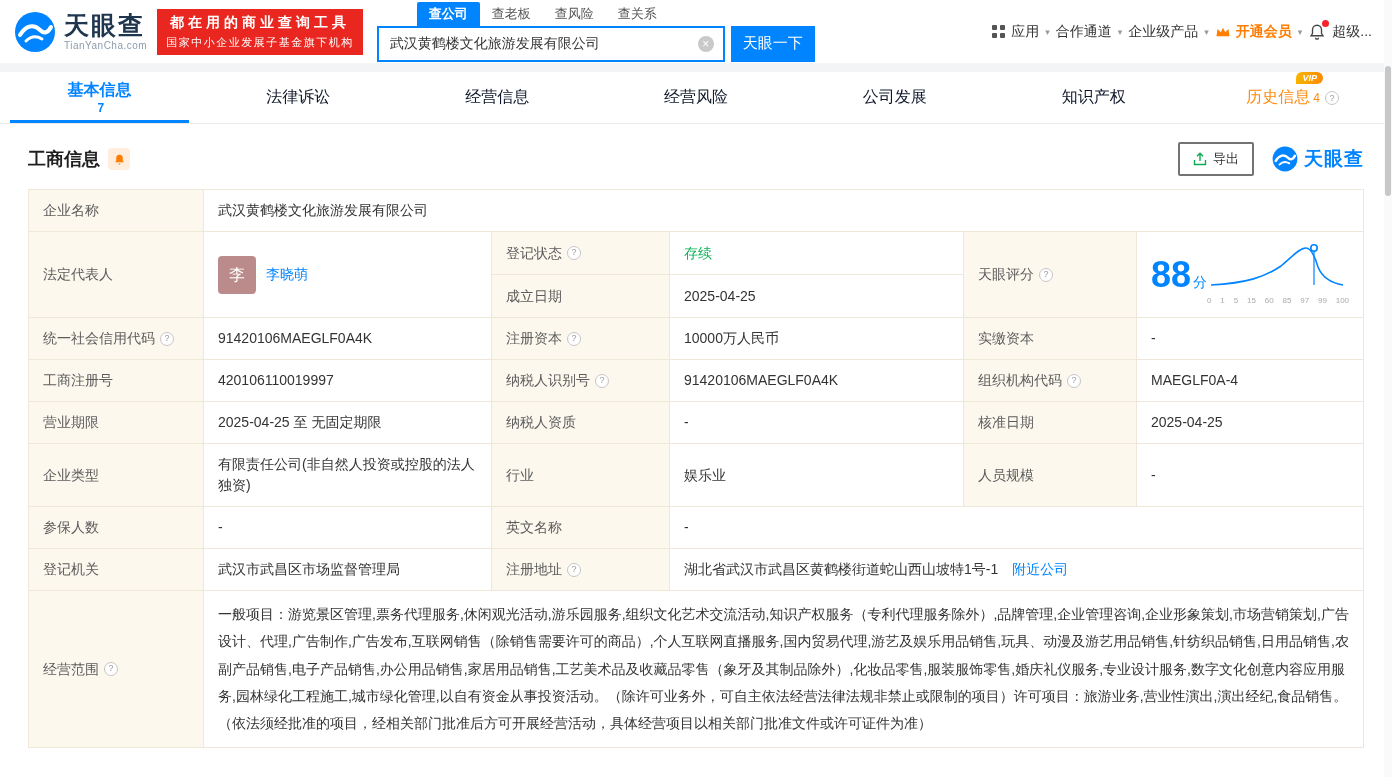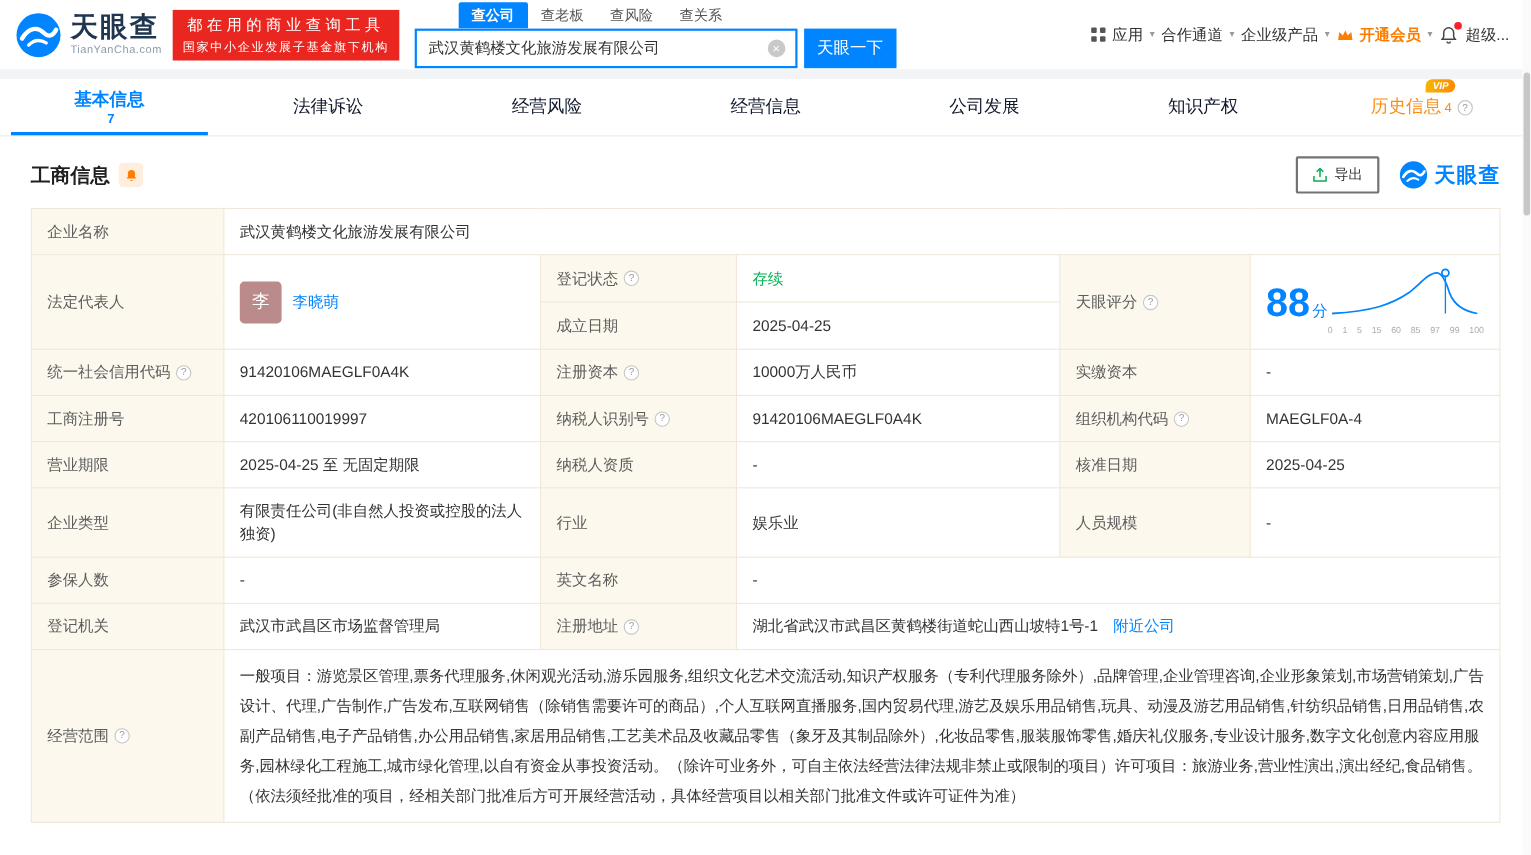--- a/index.html
+++ b/index.html
@@ -6,21 +6,21 @@
   html,body { width:1392px; height:777px; overflow:hidden; }
   body { font-family:"Liberation Sans","DejaVu Sans",sans-serif; background:#fff; color:#333; position:relative; }
 
   
   .topbar { display:flex; align-items:center; height:63px; padding:0 14px; background:#fff; }
   .logo { display:flex; align-items:center; gap:8px; }
   .logo-txt { display:flex; flex-direction:column; line-height:1.1; }
   .logo-cn { font-size:25px; font-weight:bold; color:#20364f; letter-spacing:2px; }
   .logo-en { font-size:10px; color:#8d9cab; letter-spacing:0.5px; }
   .promo { margin-left:10px; background:#e9261f; color:#fff; padding:5px 9px; text-align:center; }
-  .promo-l1 { font-size:14px; font-weight:normal; letter-spacing:4px; white-space:nowrap; }
+  .promo-l1 { font-size:14px; font-weight:bold; letter-spacing:4px; white-space:nowrap; }
   .promo-l2 { font-size:11px; letter-spacing:1.5px; margin-top:3px; white-space:nowrap; }
 
   .search-area { margin-left:14px; width:438px; }
   .search-tabs { display:flex; align-items:flex-end; font-size:13px; color:#555;padding-left:40px; }
   .search-tab { padding:3px 12px; cursor:pointer; }
   .search-tab.active { background:#0084ff; color:#fff; font-weight:bold; border-radius:2px 2px 0 0; }
   .search-row { display:flex; height:36px; }
   .search-input-wrap { flex:1; position:relative; border:2px solid #0084ff; background:#fff; display:flex; align-items:center; }
   .search-input { border:none; outline:none; width:100%; height:100%; font-size:14px; padding:0 32px 0 11px; color:#333; background:transparent; }
   .clear-btn { position:absolute; right:9px; width:16px; height:16px; border-radius:50%; background:#c9c9c9; color:#fff; font-size:12px; line-height:1; display:flex; align-items:center; justify-content:center; cursor:pointer; }
@@ -163,24 +163,24 @@
 
 <nav class="tabbar">
   <div class="tab active">
     <span>基本信息</span>
     <sup class="tab-count">7</sup>
   </div>
   <div class="tab">
     <span>法律诉讼</span>
   </div>
   <div class="tab">
+    <span>经营信息</span>
+  </div>
+  <div class="tab">
     <span>经营风险</span>
-  </div>
-  <div class="tab">
-    <span>经营信息</span>
   </div>
   <div class="tab">
     <span>公司发展</span>
   </div>
   <div class="tab">
     <span>知识产权</span>
   </div>
   <div class="tab history">
     <span class="tab-inner">
       <span>历史信息</span>

